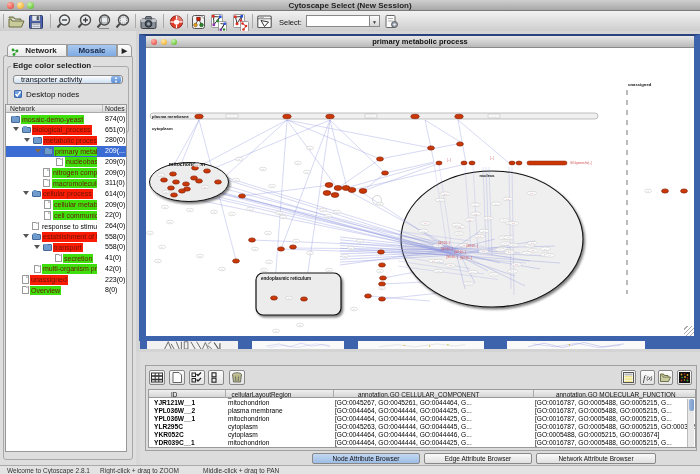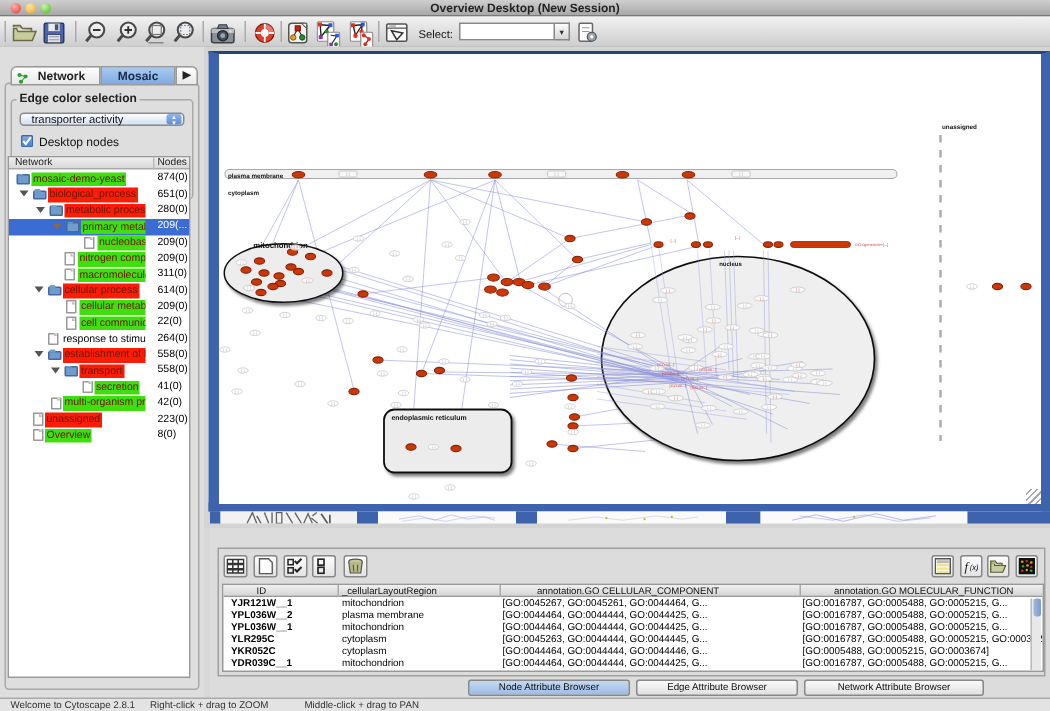--- a/index.html
+++ b/index.html
@@ -123,21 +123,21 @@
 #status { left:0; top:465px; width:700px; height:9px; background:#e3e3e3;
   border-top:1px solid #aaa; font-size:6.5px; color:#333; }
 #status span { position:absolute; top:1px; }
 </style>
 </head>
 <body>
 <div id="titlebar" class="abs">
   <div class="light" style="left:7px; background:radial-gradient(circle at 35% 30%,#ffb0a8,#ee6a5e 60%,#c33)"></div>
   <div class="light" style="left:17px; background:radial-gradient(circle at 35% 30%,#ffe9a8,#f5bf4f 60%,#d89b2a)"></div>
   <div class="light" style="left:27px; background:radial-gradient(circle at 35% 30%,#c9f4b2,#7ed14f 60%,#4da32a)"></div>
-  <div class="t">Overview Desktop (New Session)</div>
+  <div class="t">Cytoscape Select (New Session)</div>
 </div>
 <div id="toolbar" class="abs">
   <div class="sep" style="left:3px"></div>
   <svg style="position:absolute;left:8px;top:3px" width="17" height="16" viewBox="0 0 17 16">
       <path d="M1 4 L1 3 L5.5 3 L7 5 L13 5 L13 6.5" fill="#b9bb8a" stroke="#6a6c40" stroke-width="1"></path>
       <path d="M1 13 L1 5 L3 5 L4 7 L16 7 L13.5 13 Z" fill="#c9cb9a" stroke="#6a6c40" stroke-width="1"></path>
     </svg>
     <svg style="position:absolute;left:28px;top:3px" width="16" height="16" viewBox="0 0 16 16">
       <rect x="1.5" y="1.5" width="13" height="13" rx="1" fill="#4a62b8" stroke="#2a3a68" stroke-width="1"></rect>
       <rect x="4" y="1.5" width="8" height="5.5" fill="#e8ecf2" stroke="#666" stroke-width="0.5"></rect>
@@ -357,20 +357,26 @@
       </div>
       <div class="trow" style="top:180.2px">
         <div class="file" style="left:16px"></div>
         <div class="lab grn" style="left:24px;max-width:67px;">Overview</div>
         <div class="val" style="color:#000">8(0)</div>
       </div>
   </div>
 </div>
 <div id="desktop" class="abs">
   <div id="frame">
+    <div id="ftitle">
+      <div class="flight" style="left:5px; background:radial-gradient(circle at 35% 30%,#ffb0a8,#ee6a5e 60%,#c33)"></div>
+      <div class="flight" style="left:15px; background:radial-gradient(circle at 35% 30%,#ffe9a8,#f5bf4f 60%,#d89b2a)"></div>
+      <div class="flight" style="left:25px; background:radial-gradient(circle at 35% 30%,#c9f4b2,#7ed14f 60%,#4da32a)"></div>
+      <div class="t">primary metabolic process</div>
+    </div>
     <div id="fcanvas">
       <svg width="549" height="287" viewBox="0 0 549 287" style="position:absolute;left:0;top:0">
           <defs>
             <filter id="sh" x="-30%" y="-30%" width="170%" height="170%">
               <feDropShadow dx="1.6" dy="2" stdDeviation="1.2" flood-color="#000" flood-opacity="0.5"></feDropShadow>
             </filter>
           </defs>
           <line x1="53.0" y1="71.0" x2="31.0" y2="125.0" stroke="#8b93dd" stroke-width="0.65" stroke-opacity="0.55"></line>
           <line x1="141.0" y1="71.0" x2="50.0" y2="119.0" stroke="#8b93dd" stroke-width="0.65" stroke-opacity="0.55"></line>
           <line x1="141.0" y1="71.0" x2="72.0" y2="134.0" stroke="#8b93dd" stroke-width="0.65" stroke-opacity="0.55"></line>

